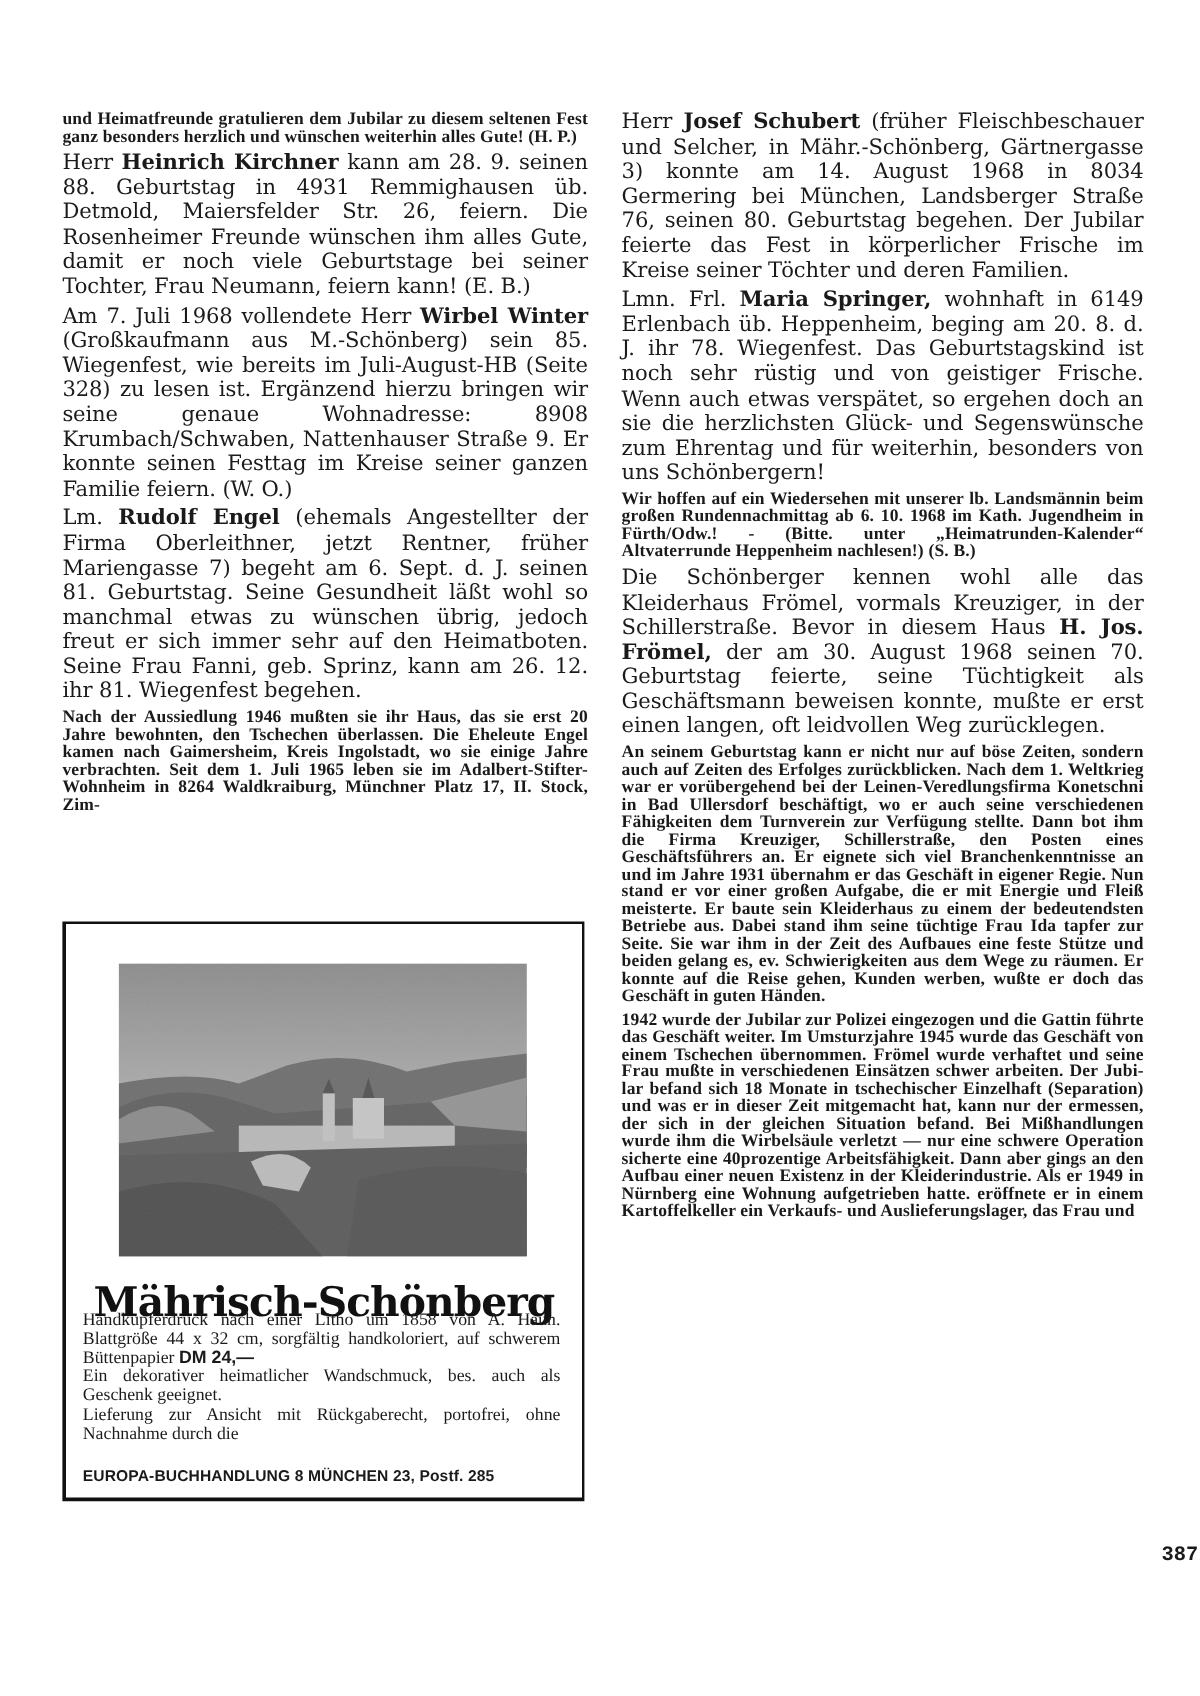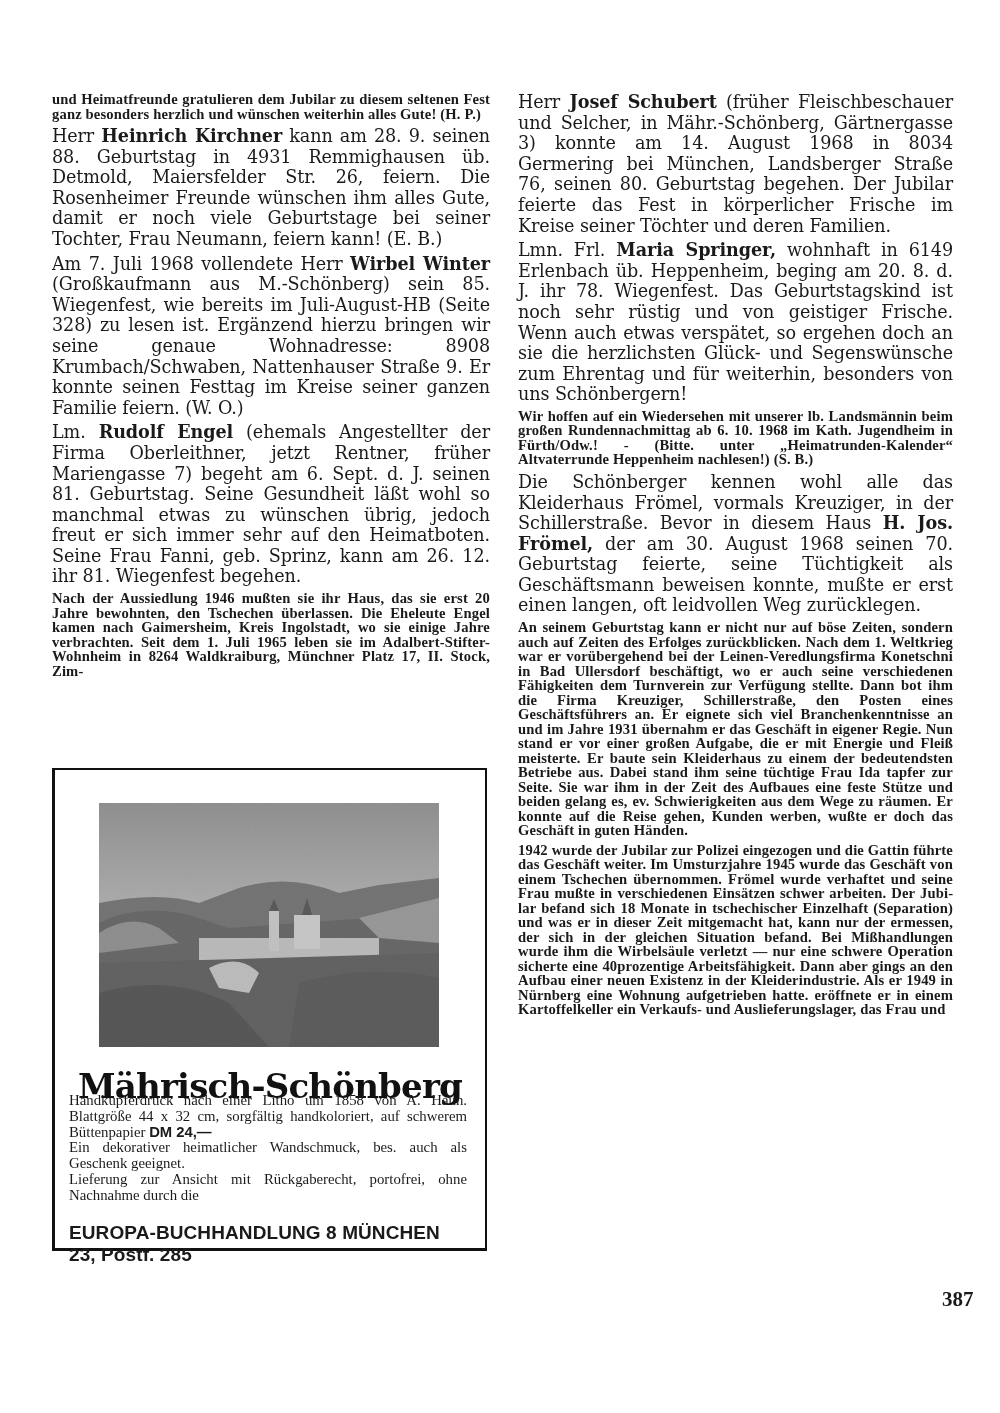--- a/index.html
+++ b/index.html
@@ -38,26 +38,26 @@
     letter-spacing: -0.8px; color: #111;
   }
   .ad-body {
     position: absolute; left: 14px; right: 18px; top: 323px;
     font-family: "Liberation Serif", serif; font-size: 14.8px; line-height: 15.8px;
     font-weight: 500; text-align: justify;
   }
   .ad-body .price { font-family: "Liberation Sans", sans-serif; font-weight: bold; }
   .ad-footer {
     position: absolute; left: 14px; right: 18px; top: 452px;
-    font-family: "Liberation Sans", sans-serif; font-weight: bold; font-size: 19px;
+    font-family: "Liberation Sans", sans-serif; font-weight: bold; font-size: 13px;
     letter-spacing: 0.1px;
   }
   .page-number {
-    position: absolute; left: 942px; top: 1287px;
-    font-family: Liberation Serif, serif; font-weight: bold; font-size: 21px;
+    position: absolute; left: 968px; top: 1287px;
+    font-family: Liberation Mono, monospace; font-weight: bold; font-size: 17px;
   }
 </style>
 </head>
 <body>
 
 <div class="col col-left">
   <p class="small">und Heimatfreunde gratulieren dem Jubilar zu diesem seltenen Fest ganz besonders herzlich und wünschen weiterhin alles Gute! (H. P.)</p>
   <p class="large"><span>Herr </span><b>Heinrich Kirchner</b><span> kann am 28. 9. sei­nen 88. Geburtstag in 4931 Remmighausen üb. Detmold, Maiersfelder Str. 26, feiern. Die Rosenheimer Freunde wünschen ihm alles Gute, damit er noch viele Geburts­tage bei seiner Tochter, Frau Neumann, feiern kann! (E. B.)</span></p>
   <p class="large"><span>Am 7. Juli 1968 vollendete Herr </span><b>Wirbel Winter</b><span> (Großkaufmann aus M.-Schönberg) sein 85. Wiegenfest, wie bereits im Juli-August-HB (Seite 328) zu lesen ist. Ergän­zend hierzu bringen wir seine genaue Wohnadresse: 8908 Krumbach/Schwaben, Nattenhauser Straße 9. Er konnte seinen Festtag im Kreise seiner ganzen Familie feiern. (W. O.)</span></p>
   <p class="large"><span>Lm. </span><b>Rudolf Engel</b><span> (ehemals Angestellter der Firma Oberleithner, jetzt Rentner, frü­her Mariengasse 7) begeht am 6. Sept. d. J. seinen 81. Geburtstag. Seine Gesundheit läßt wohl so manchmal etwas zu wünschen übrig, jedoch freut er sich immer sehr auf den Heimatboten. Seine Frau Fanni, geb. Sprinz, kann am 26. 12. ihr 81. Wiegenfest begehen.</span></p>

